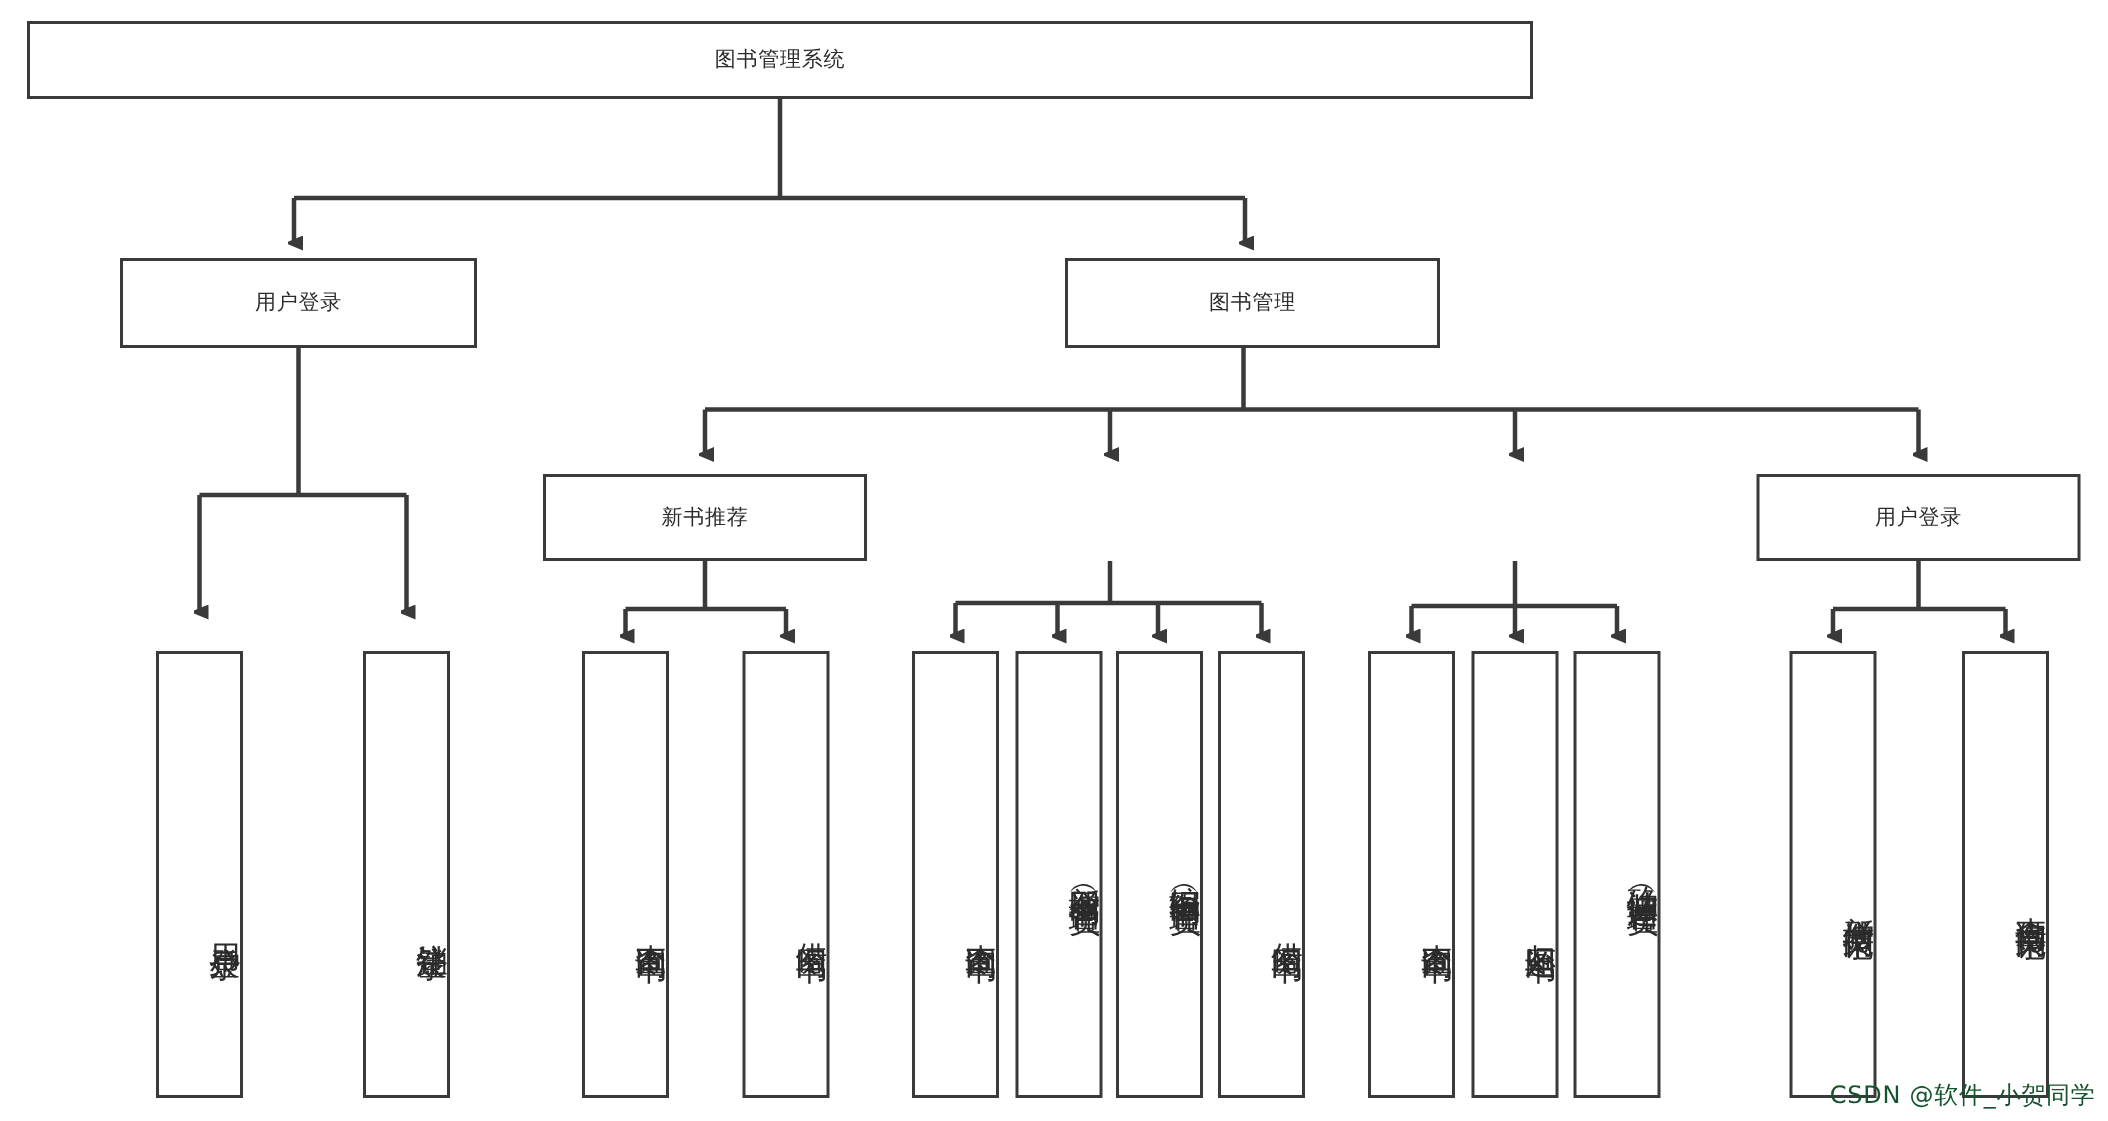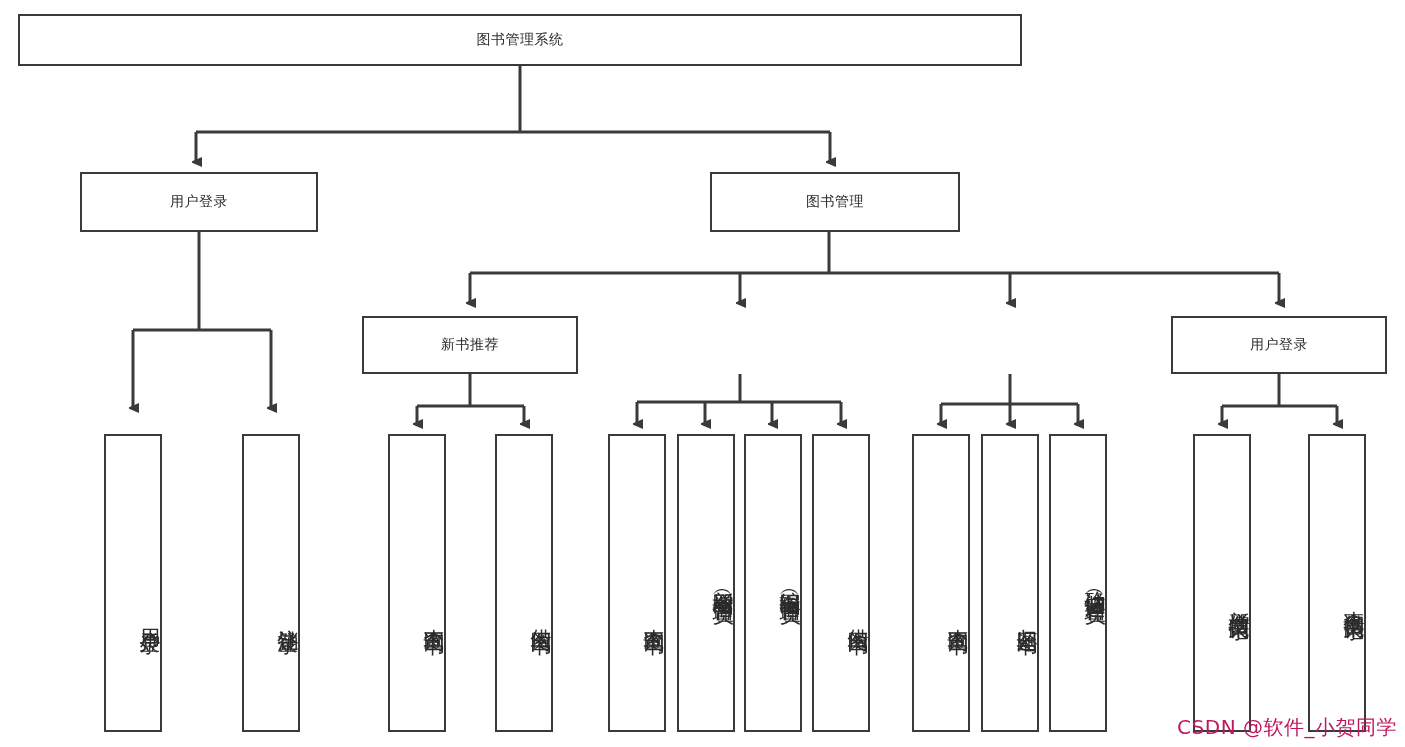--- a/index.html
+++ b/index.html
@@ -56,22 +56,22 @@
     white-space: nowrap;
   }
   .node.vert .node-label {
     writing-mode: vertical-rl;
     text-orientation: upright;
   }
   #watermark {
     position: absolute;
     right: 8px;
     bottom: 6px;
-    font-size: 20px;
-    color: #be185d;
+    font-size: 16px;
+    color: #14532d;
     letter-spacing: 0.5px;
     white-space: nowrap;
   }
 </style>
 </head>
 <body>
 
 <div id="canvas">
 
   <svg class="edges" viewBox="0 0 1405 747">

